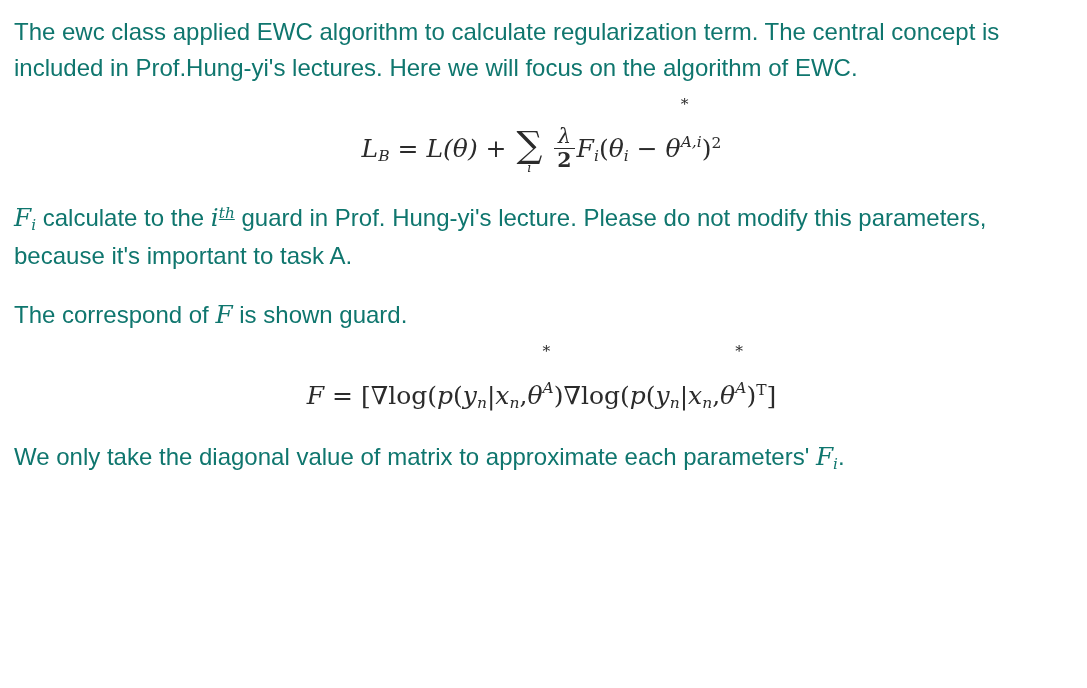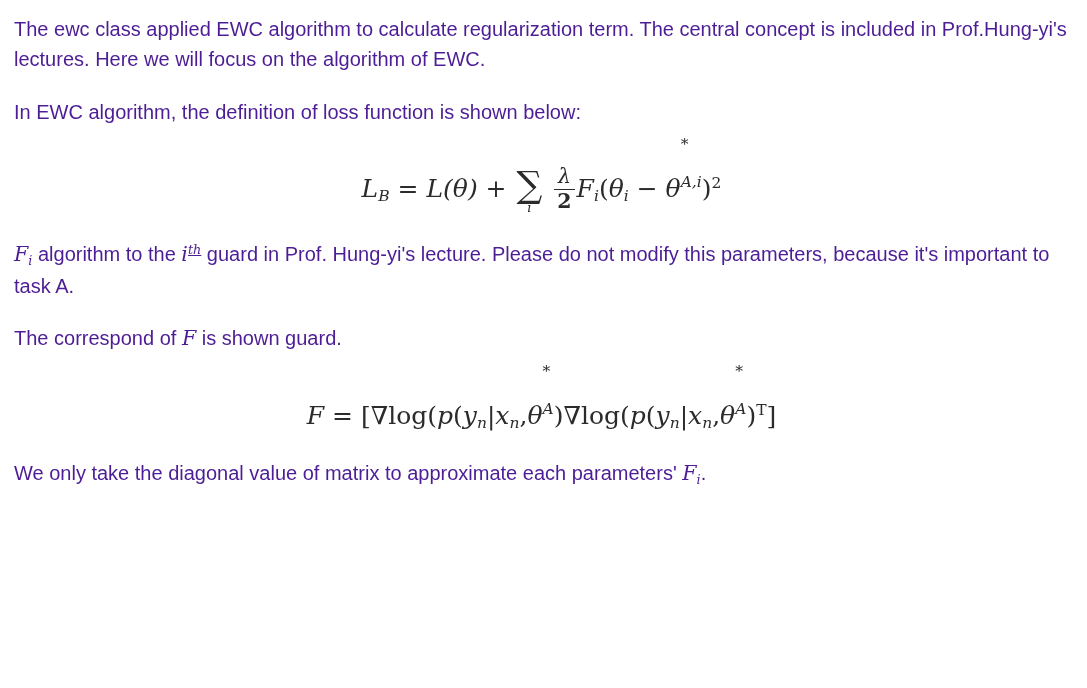--- a/index.html
+++ b/index.html
@@ -15,23 +15,23 @@
     overflow: hidden;
   }
   .page {
     box-sizing: border-box;
     width: 1087px;
     height: 688px;
     padding: 14px 18px 0 14px;
   }
   p.para {
     margin: 0 0 22px 0;
-    font-size: 20px;
+    font-size: 24px;
     line-height: 1.52;
-    color: #4c1d95;
+    color: #0f766e;
     max-width: 1060px;
   }
   p.para:last-child { margin-bottom: 15px; }
 
   .math-block {
     margin: 4px 0 26px 0;
     text-align: center;
     font-family: "DejaVu Serif", serif;
     font-size: 25px;
     color: #2b2b2b;
@@ -137,39 +137,38 @@
   }
 </style>
 </head>
 <body>
 
 <div class="page">
 
   <p class="para">The ewc class applied EWC algorithm to calculate regularization term. The central concept is included in Prof.Hung-yi's lectures. Here we will focus on the algorithm of EWC.</p>
 
 
-  <p class="para">In EWC algorithm, the definition of loss function is shown below:</p>
 
   <div class="math-block">
     <span class="cal">L</span><span class="sub">B</span>
     <span class="mup">=</span>
     <span class="cal">L</span><span class="mi">(θ)</span>
     <span class="mup">+</span>
     <span class="sum">
       <span class="big">∑</span>
       <span class="lim">i</span>
     </span>
     <span class="frac">
       <span class="num">λ</span>
       <span class="den">2</span>
     </span><span class="mi">F</span><span class="sub">i</span><span class="mup">(</span><span class="mi">θ</span><span class="sub">i</span> <span class="mup">−</span> <span class="mi">θ</span><span class="ss"><span class="up">*</span><span class="dn">A,i</span></span><span class="mup">)</span><span class="sup">2</span>
   </div>
 
 
-  <p class="para"><span class="inline-math"><span class="mi">F</span><span class="sub">i</span></span><span> algorithm to the </span><span class="inline-math"><span class="mi">i</span><span class="supi">th</span></span><span> guard in Prof. Hung-yi's lecture. Please do not modify this parameters, because it's important to task A.</span></p>
+  <p class="para"><span class="inline-math"><span class="mi">F</span><span class="sub">i</span></span><span> calculate to the </span><span class="inline-math"><span class="mi">i</span><span class="supi">th</span></span><span> guard in Prof. Hung-yi's lecture. Please do not modify this parameters, because it's important to task A.</span></p>
 
   <p class="para"><span>The correspond of </span><span class="inline-math">F</span><span> is shown guard.</span></p>
 
   <div class="math-block">
     <span class="mi">F</span>
     <span class="mup">=</span>
     <span class="mup">[</span><span class="mup">∇</span><span class="mup">log</span><span class="mup">(</span><span class="mi">p</span><span class="mup">(</span><span class="mi">y</span><span class="sub">n</span><span class="mup">|</span><span class="mi">x</span><span class="sub">n</span><span class="mup">,</span><span class="mi">θ</span><span class="ss"><span class="up">*</span><span class="dn">A</span></span><span class="mup">)</span><span class="mup">∇</span><span class="mup">log</span><span class="mup">(</span><span class="mi">p</span><span class="mup">(</span><span class="mi">y</span><span class="sub">n</span><span class="mup">|</span><span class="mi">x</span><span class="sub">n</span><span class="mup">,</span><span class="mi">θ</span><span class="ss"><span class="up">*</span><span class="dn">A</span></span><span class="mup">)</span><span class="sup">T</span><span class="mup">]</span>
   </div>
 
   <p class="para"><span>We only take the diagonal value of matrix to approximate each parameters' </span><span class="inline-math"><span class="mi">F</span><span class="sub">i</span></span><span>.</span></p>

